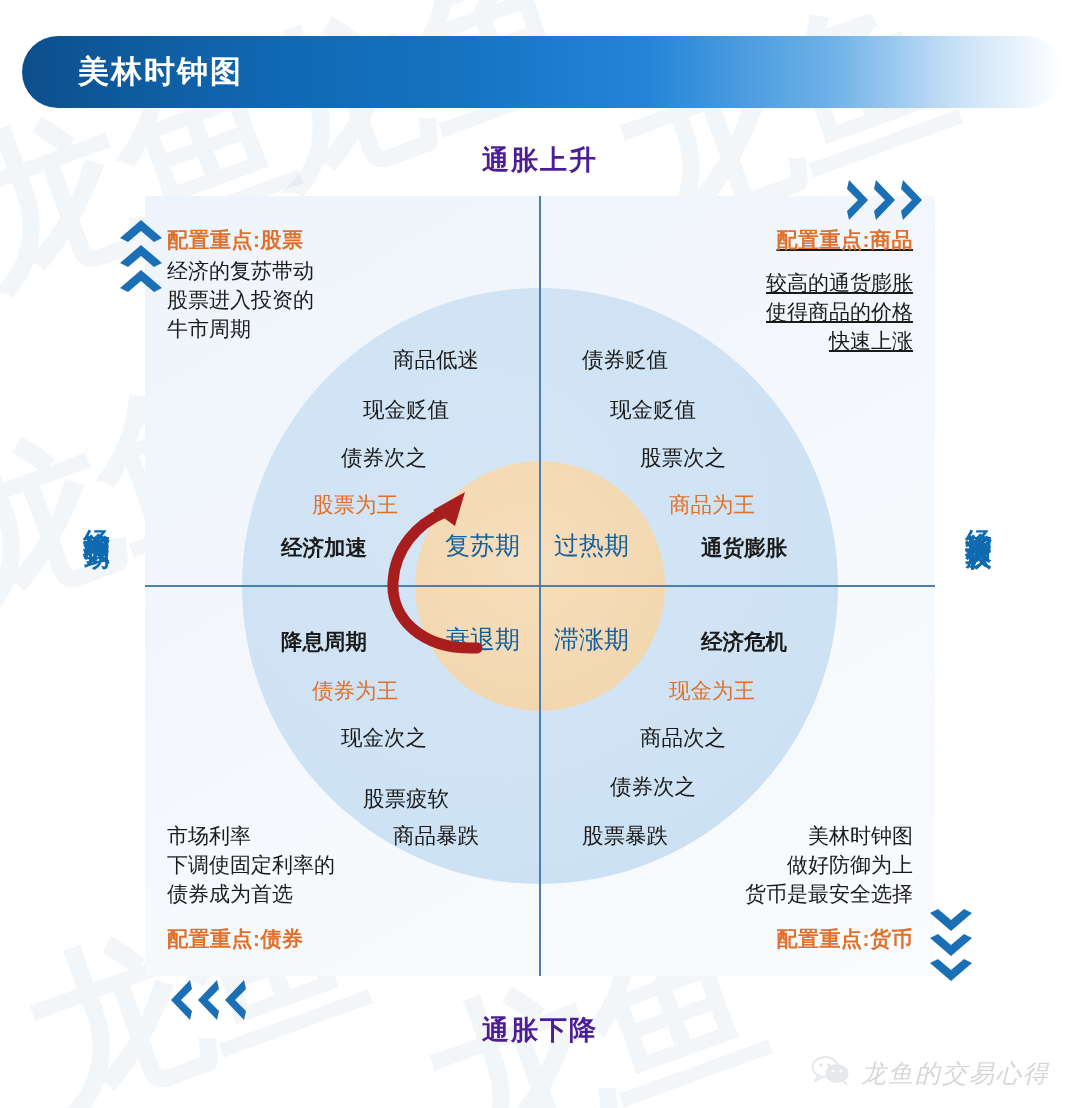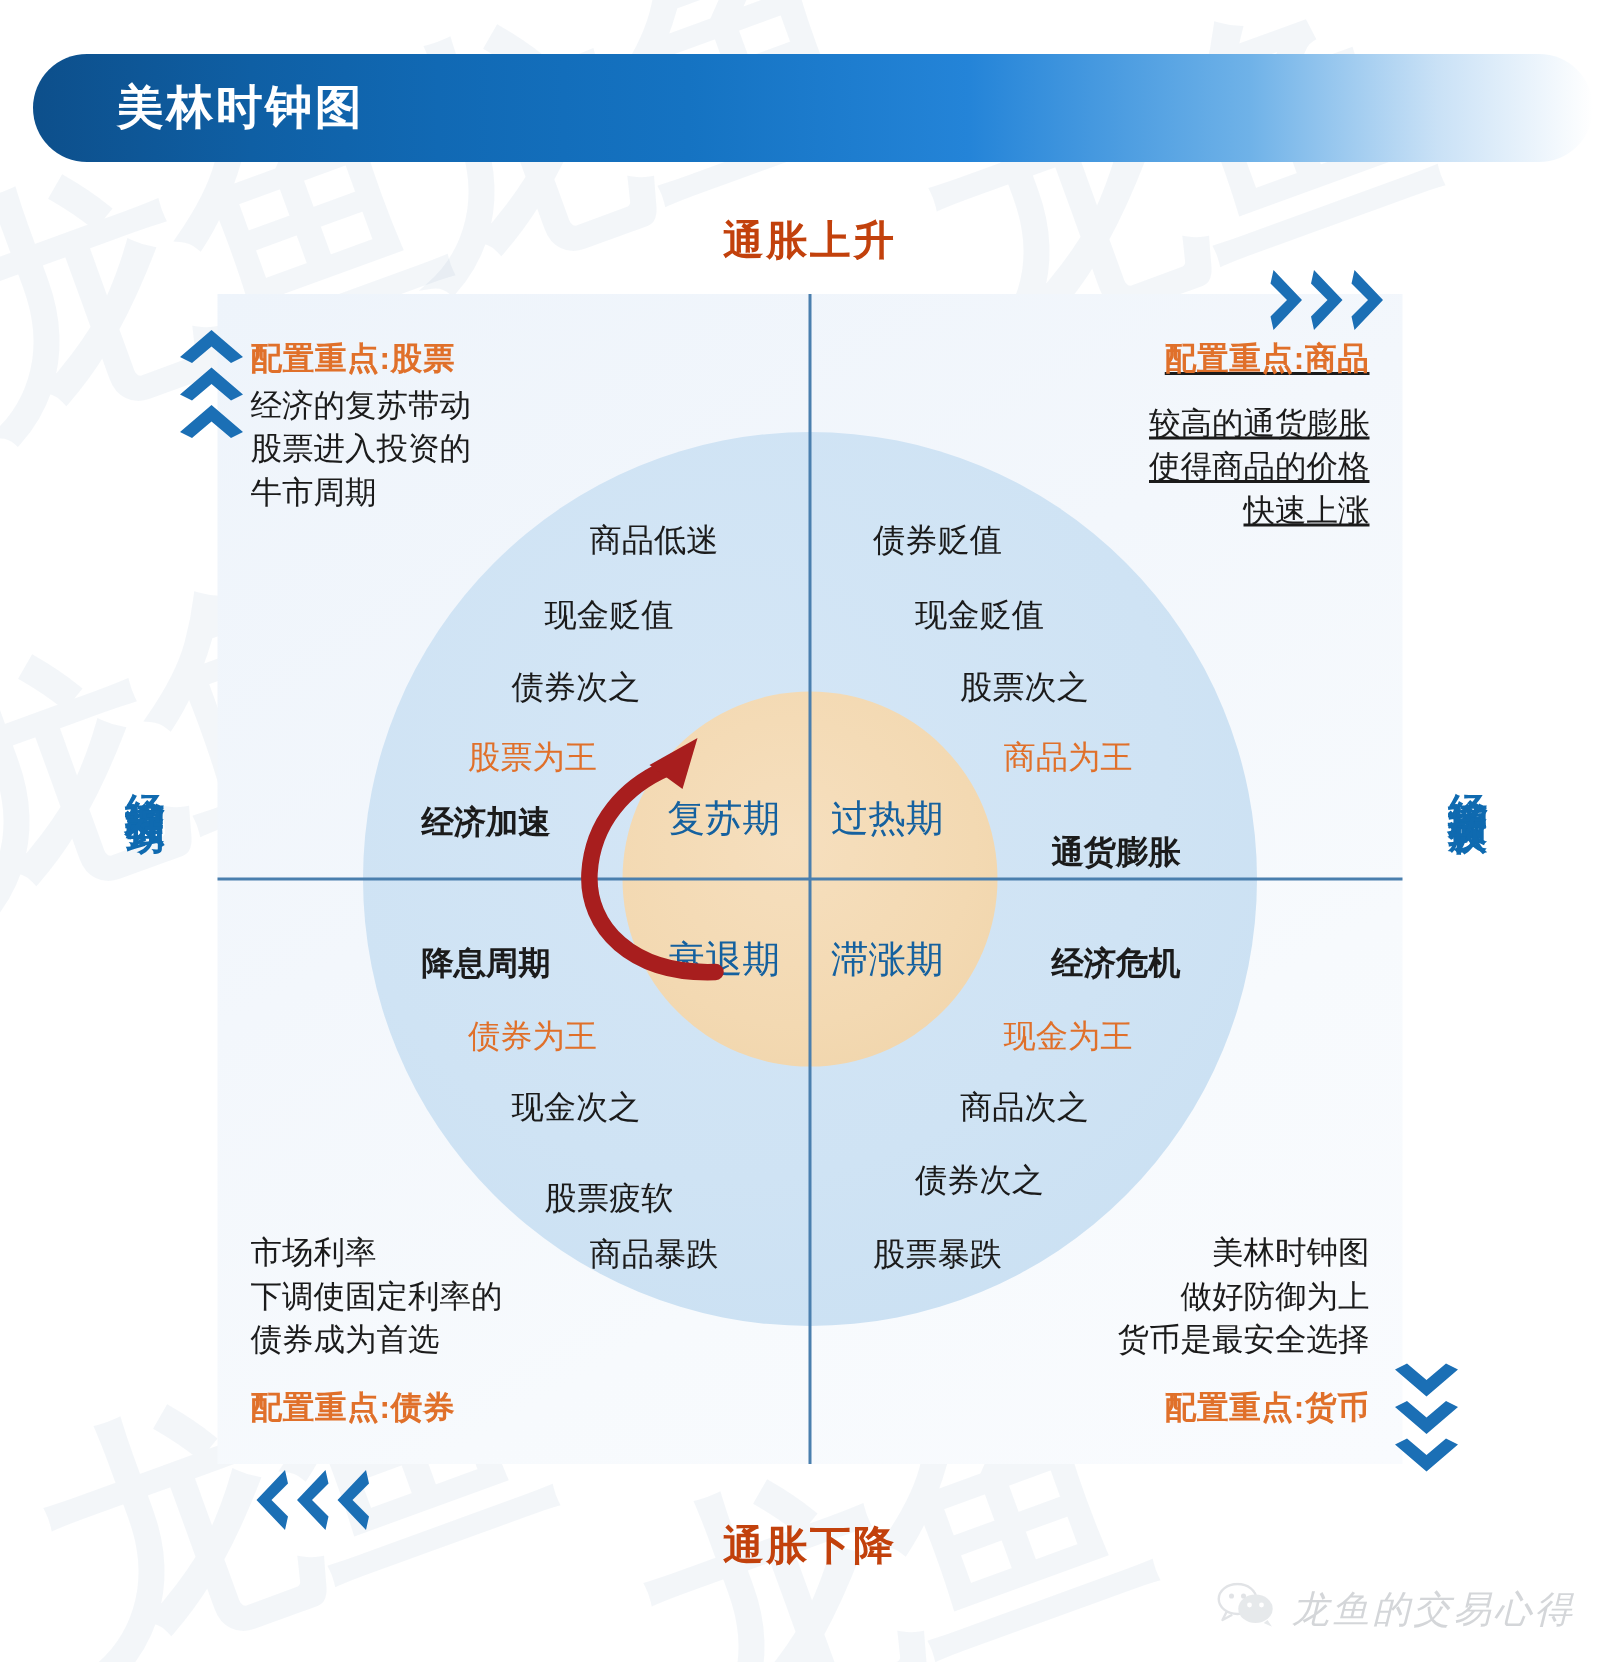--- a/index.html
+++ b/index.html
@@ -63,21 +63,21 @@
     transform: translateY(-50%);
     color: #ffffff;
     font-size: 31px;
     font-weight: 700;
     letter-spacing: 2px;
   }
 
   
   .axis-label {
     position: absolute;
-    color: #c2410c;
+    color: #4c1d95;
     font-weight: 700;
     z-index: 6;
   }
   #axis-top {
     left: 0; right: 0; top: 142px;
     text-align: center;
     font-size: 27px;
     letter-spacing: 2px;
   }
   #axis-bottom {
@@ -392,21 +392,21 @@
     <div class="ring-item" style="left:495px; top:527px;">商品次之</div>
     <div class="ring-item" style="left:465px; top:576px;">债券次之</div>
     <div class="ring-item" style="left:437px; top:625px;">股票暴跌</div>
 
     <div class="king-label" style="left:167px; top:294px;">股票为王</div>
     <div class="king-label" style="left:524px; top:294px;">商品为王</div>
     <div class="king-label" style="left:167px; top:480px;">债券为王</div>
     <div class="king-label" style="left:524px; top:480px;">现金为王</div>
 
     <div class="side-label" style="left:136px; top:337px;">经济加速</div>
-    <div class="side-label" style="left:556px; top:337px;margin-top:20px;">通货膨胀</div>
+    <div class="side-label" style="left:556px; top:337px;">通货膨胀</div>
     <div class="side-label" style="left:136px; top:431px;">降息周期</div>
     <div class="side-label" style="left:556px; top:431px;">经济危机</div>
 
     <div class="phase-label" style="left:300px; top:333px;">复苏期</div>
     <div class="phase-label" style="left:409px; top:333px;">过热期</div>
     <div class="phase-label" style="left:300px; top:427px;">衰退期</div>
     <div class="phase-label" style="left:409px; top:427px;">滞涨期</div>
 
     <div id="cycle-arrow" style="left:228px; top:294px; width:140px; height:190px;">
       <svg width="140" height="190" viewBox="0 0 140 190">

